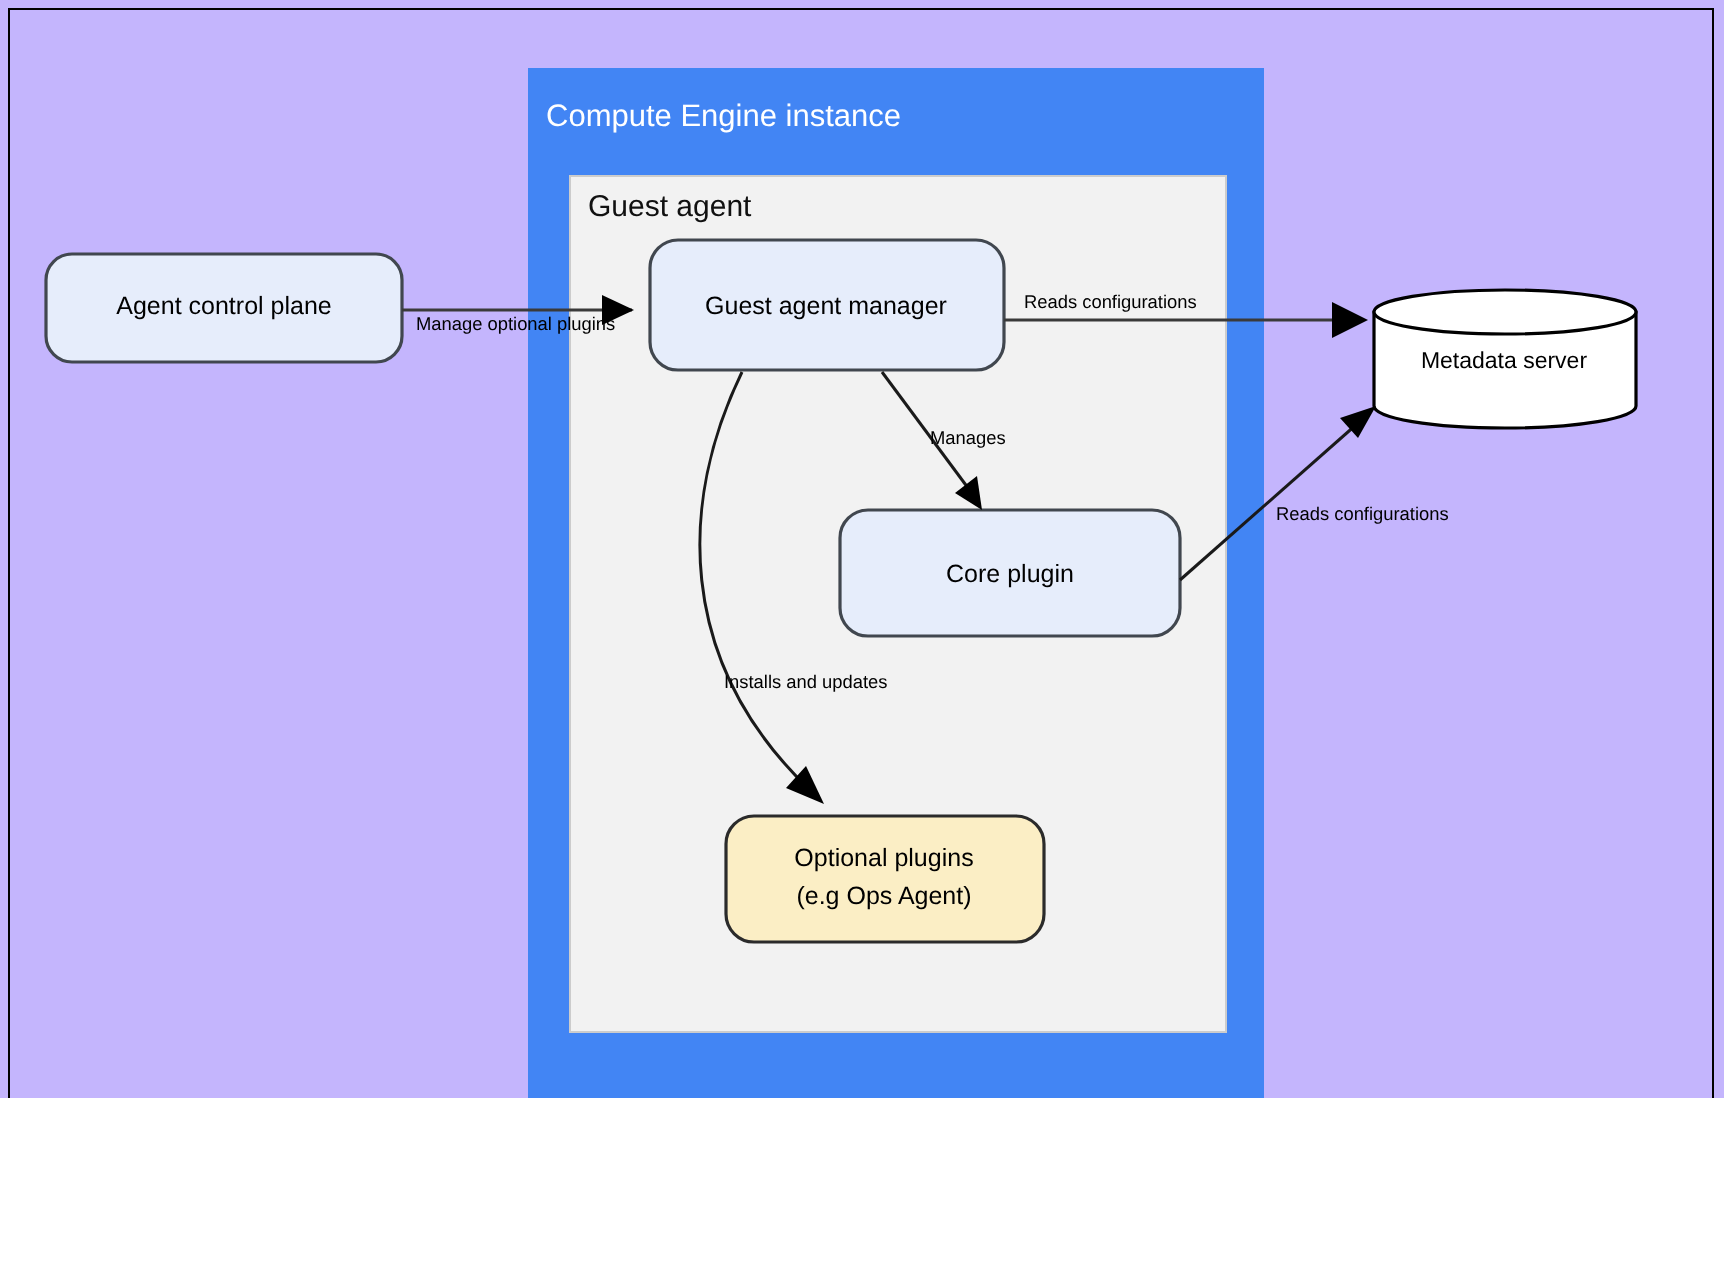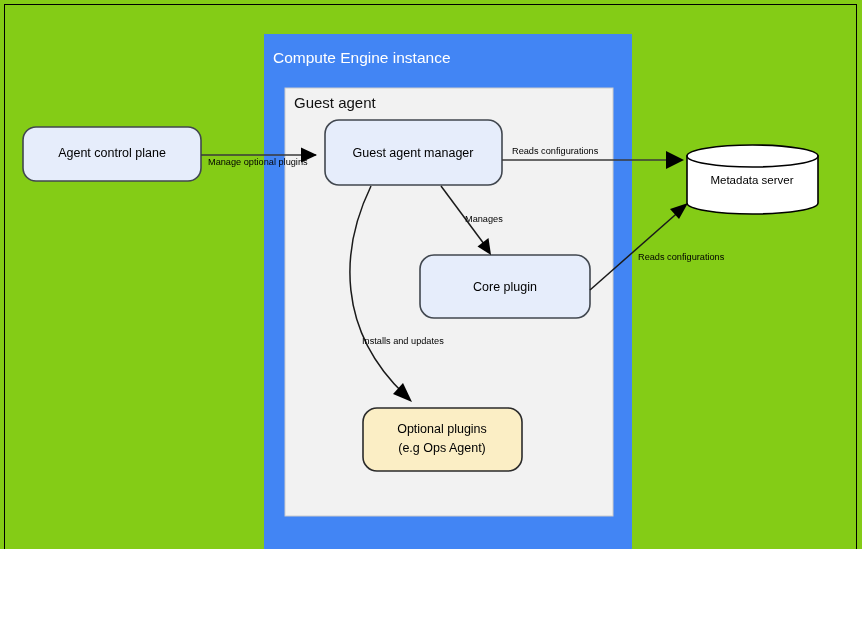--- a/index.html
+++ b/index.html
@@ -8,21 +8,21 @@
     padding: 0;
     background: #ffffff;
   }
   body {
     font-family: "Liberation Sans", sans-serif;
   }
   #canvas {
     position: relative;
     width: 862px;
     height: 549px;
-    background: #84cc16;
+    background: #c4b5fd;
     overflow: hidden;
   }
   
   .page-frame {
     position: absolute;
     left: 4px;
     top: 4px;
     width: 853px;
     height: 626px;
     border: 1px solid #000000;

